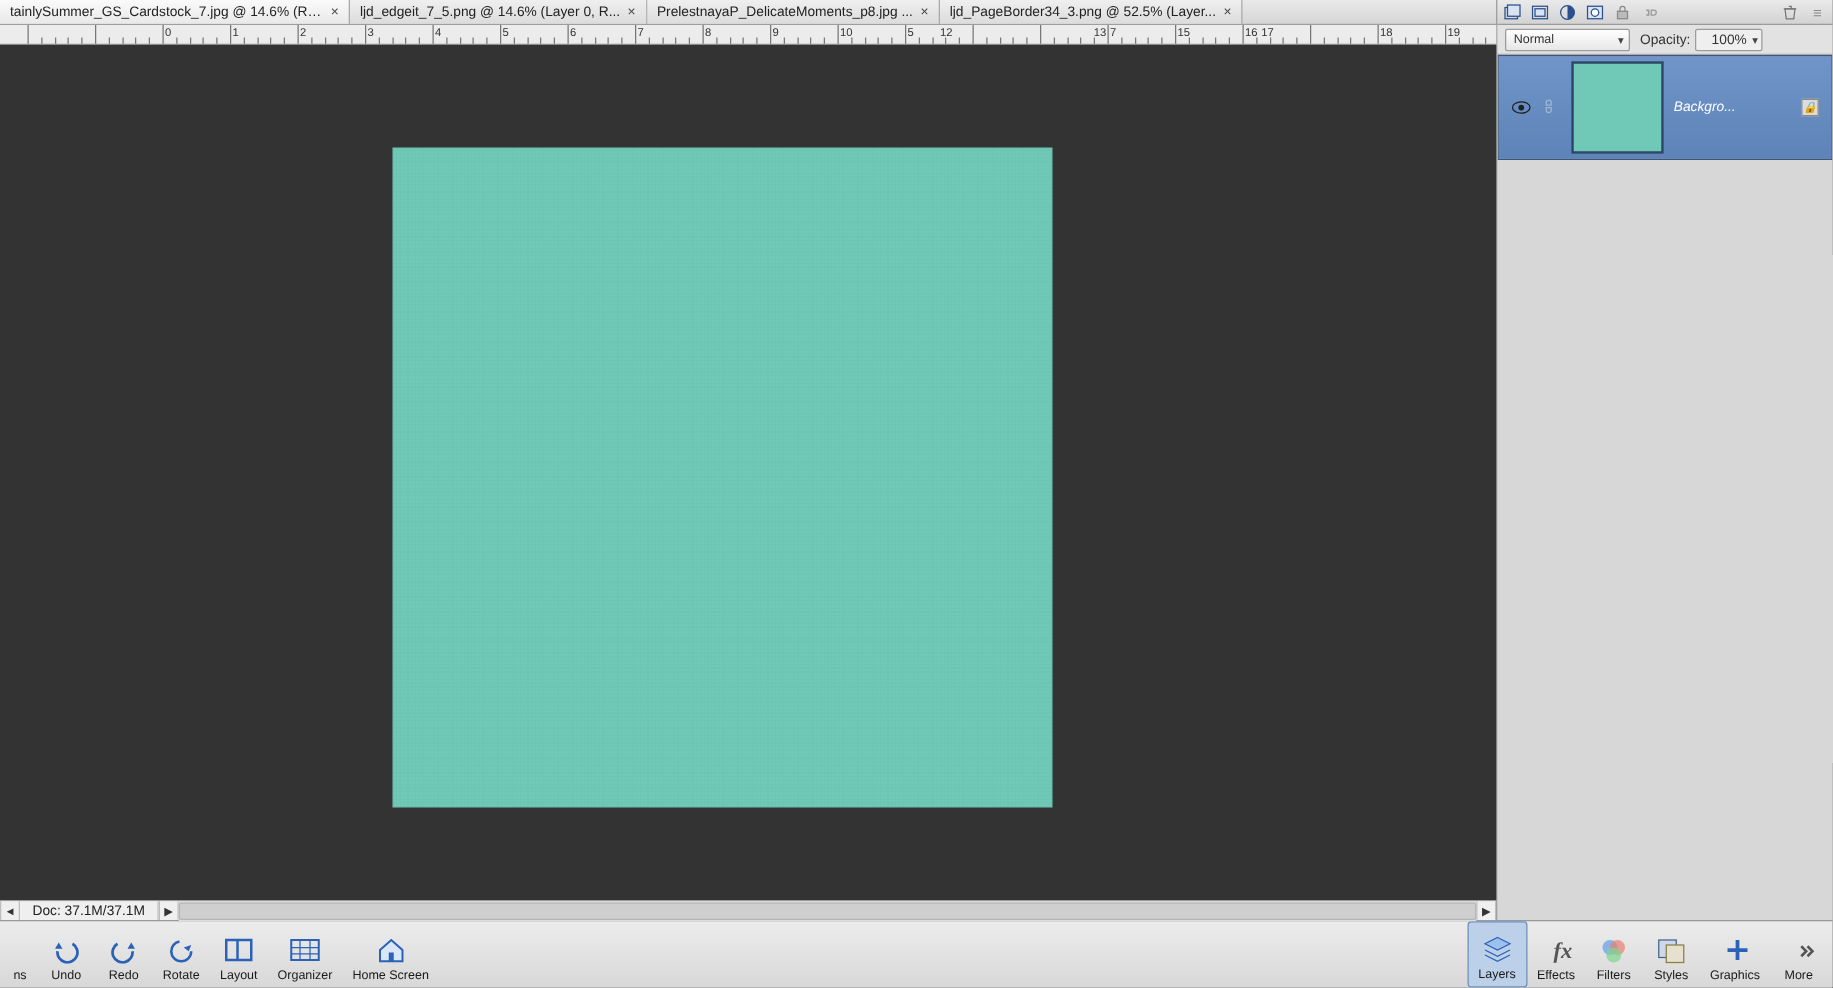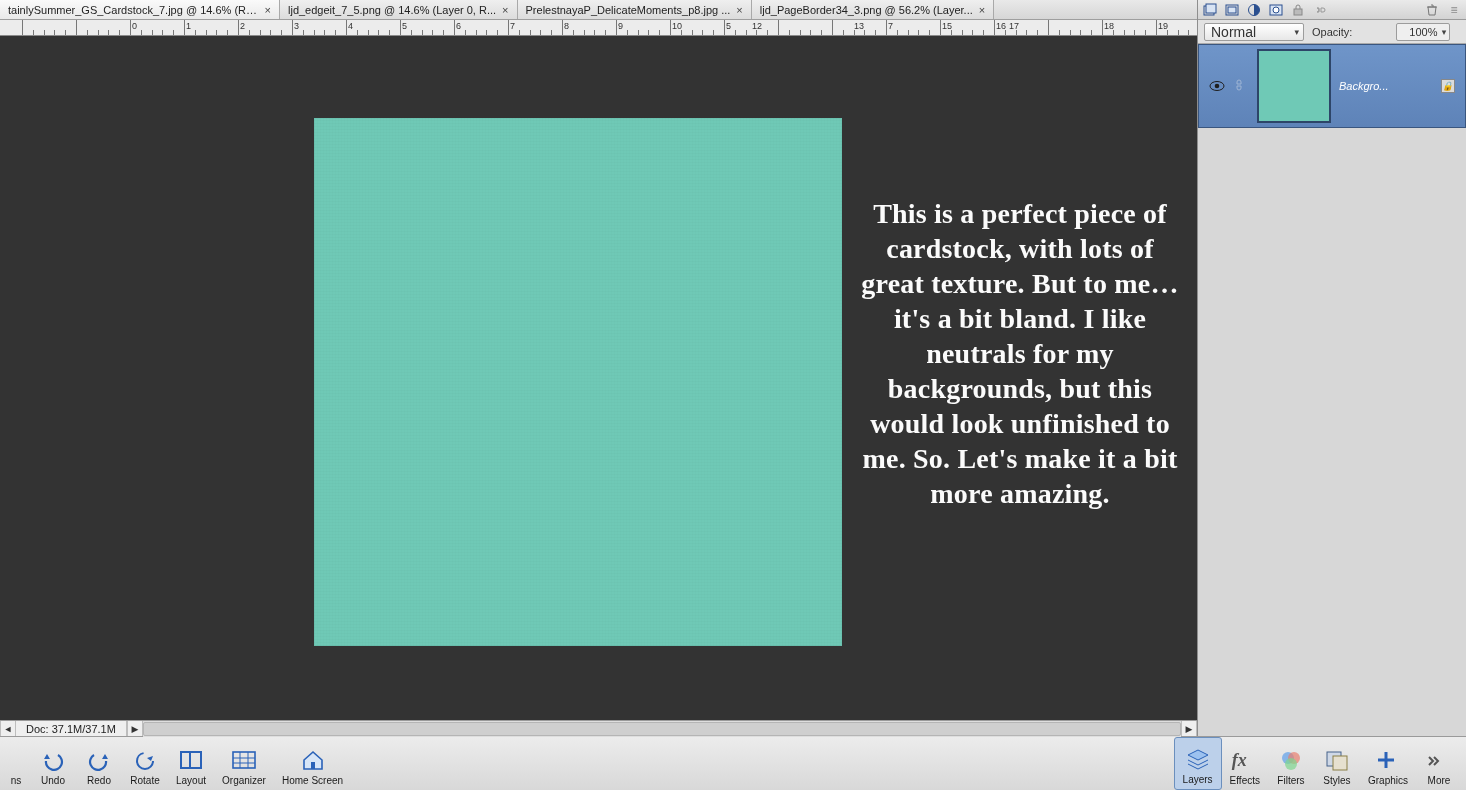--- a/index.html
+++ b/index.html
@@ -127,33 +127,33 @@
   gap: 8px;
   font-size: 11px;
   color: #333;
 }
 .dropdown {
   height: 18px;
   background: linear-gradient(#fff,#e7e7e7);
   border: 1px solid #9c9c9c;
   border-radius: 2px;
   padding: 0 16px 0 6px;
-  font-size: 14px;
+  font-size: 10px;
   line-height: 16px;
   position: relative;
   min-width: 100px;
 }
 .dropdown::after {
   content: "▾"; position: absolute; right: 4px; top: 0; font-size: 9px; color: #444;
 }
 .opacity-group { display: flex; align-items: center; gap: 4px; }
 .opacity-field {
   width: 54px; height: 18px;
   background: #efefef; border: 1px solid #9c9c9c; border-radius: 2px;
-  font-size: 11px; text-align: center; line-height: 16px; position: relative; margin-left: 40px;
+  font-size: 11px; text-align: center; line-height: 16px; position: relative;
 }
 .opacity-field::after { content: "▾"; position: absolute; right: 3px; top: 0; font-size: 9px; color: #444; }
 
 .layers-area { flex: 1; background: #d7d7d7; overflow: auto; }
 .layer-row {
   height: 84px;
   background: linear-gradient(#6f95c9, #5e83b8);
   border: 1px solid #3a567f;
   margin: 0;
   display: flex; align-items: center;
@@ -189,21 +189,21 @@
   min-width: 46px;
   height: 100%;
   cursor: pointer;
 }
 .tb-btn.active {
   background: #bcd0ea;
   border: 1px solid #6b8fbd;
   border-radius: 3px;
 }
 .tb-narrow { min-width: 28px; }
-.tb-icon { width: 26px; height: 26px; display: flex; align-items: center; justify-content: flex-start; }
+.tb-icon { width: 26px; height: 26px; display: flex; align-items: center; justify-content: flex-end; }
 .tb-label { font-size: 10px; }
 
 svg { display: block; }
 
 </style>
 </head>
 <body>
 
 <div class="root">
 
@@ -215,21 +215,21 @@
         </div>
         <div class="tab">
           <span class="tab-label">ljd_edgeit_7_5.png @ 14.6% (Layer 0, R...</span>
           <span class="close">×</span>
         </div>
         <div class="tab">
           <span class="tab-label">PrelestnayaP_DelicateMoments_p8.jpg ...</span>
           <span class="close">×</span>
         </div>
         <div class="tab">
-          <span class="tab-label">ljd_PageBorder34_3.png @ 56.2% (Layer...</span>
+          <span class="tab-label">ljd_PageBorder34_3.png @ 52.5% (Layer...</span>
           <span class="close">×</span>
         </div>
       </div>
     <div class="rightpanel" style="flex:0 0 269px; height:20px; border-left:1px solid #8e8e8e;">
       <div class="rp-toolbar">
         <span class="rp-ico">
             <svg width="14" height="14">
               <rect x="1" y="3" width="10" height="9" fill="none" stroke="#2a4f8f"></rect>
               <rect x="3" y="1" width="10" height="9" fill="#d8e3f3" stroke="#2a4f8f"></rect>
             </svg>
@@ -361,21 +361,21 @@
           <div class="tick minor" style="left: 745.6px;"></div>
           <div class="tick minor" style="left: 756.4px;"></div>
           <div class="tick minor" style="left: 767.2px;"></div>
           <div class="tick" style="left: 778px;"></div>
           <div class="num" style="left: 752px;">12</div>
           <div class="tick minor" style="left: 788.8px;"></div>
           <div class="tick minor" style="left: 799.6px;"></div>
           <div class="tick minor" style="left: 810.4px;"></div>
           <div class="tick minor" style="left: 821.2px;"></div>
           <div class="tick" style="left: 832px;"></div>
-          <div class="num" style="left: 834px; padding-left: 20px;">13</div>
+          <div class="num" style="left: 855px; padding-left: 20px;">13</div>
           <div class="tick minor" style="left: 842.8px;"></div>
           <div class="tick minor" style="left: 853.6px;"></div>
           <div class="tick minor" style="left: 864.4px;"></div>
           <div class="tick minor" style="left: 875.2px;"></div>
           <div class="tick" style="left: 886px;"></div>
           <div class="num" style="left: 888px;">7</div>
           <div class="tick minor" style="left: 896.8px;"></div>
           <div class="tick minor" style="left: 907.6px;"></div>
           <div class="tick minor" style="left: 918.4px;"></div>
           <div class="tick minor" style="left: 929.2px;"></div>
@@ -405,21 +405,20 @@
           <div class="tick minor" style="left: 1145.2px;"></div>
           <div class="tick" style="left: 1156px;"></div>
           <div class="num" style="left: 1158px;">19</div>
           <div class="tick minor" style="left: 1166.8px;"></div>
           <div class="tick minor" style="left: 1177.6px;"></div>
           <div class="tick minor" style="left: 1188.4px;"></div>
         </div>
 
       <div class="stage-wrap">
         <div class="cardstock" style="background-color: rgb(111, 201, 182);"></div>
-        <div class="overlay-text">This is a perfect piece of cardstock, with lots of great texture. But to me… it's a bit bland. I like neutrals for my backgrounds, but this would look unfinished to me. So. Let's make it a bit more amazing.</div>
       </div>
 
       <div class="stage-bottom">
         <div class="arrow">◄</div>
         <div class="docinfo">Doc: 37.1M/37.1M</div>
         <div class="arrow">▶</div>
         <div class="track">
             <div class="thumb"></div>
           </div>
         <div class="arrow">▶</div>

